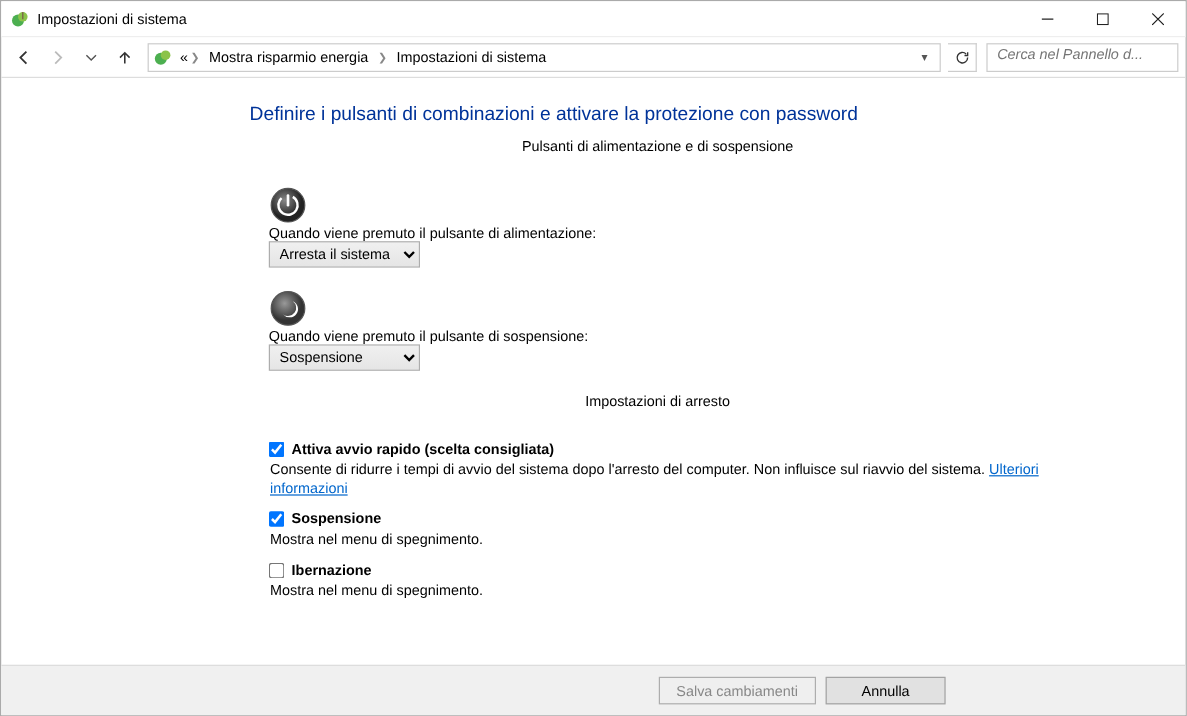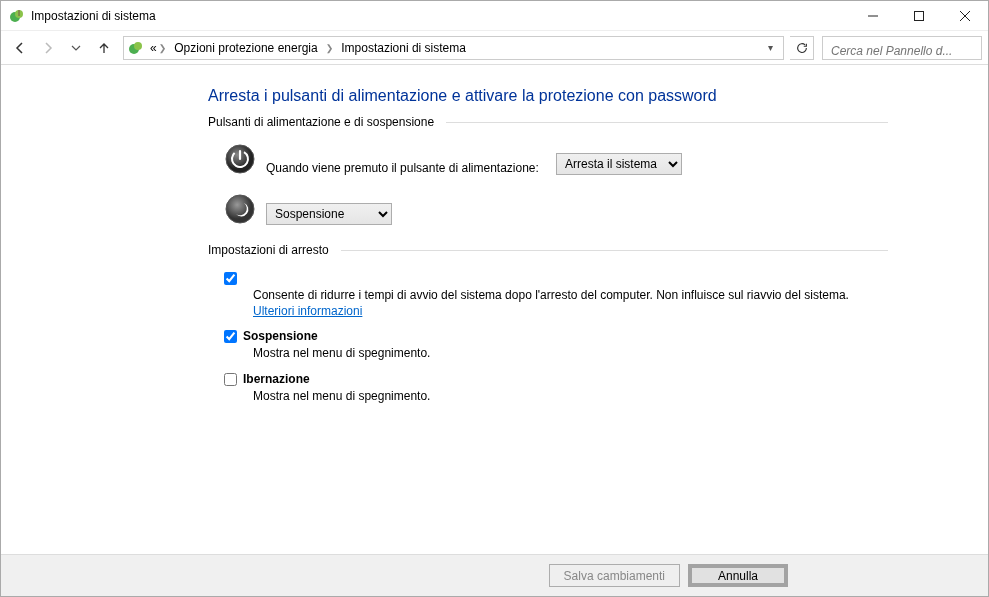--- a/index.html
+++ b/index.html
@@ -68,21 +68,21 @@
   .refresh-btn {
     width: 24px; height: 24px;
     border: 1px solid #ccc;
     border-left: none;
     display: flex; align-items: center; justify-content: center;
     margin-right: 6px;
   }
   .searchbox {
     width: 160px; height: 24px;
     border: 1px solid #ccc;
-    display: flex; align-items: flex-end;
+    display: flex; align-items: flex-start;
     padding: 0 6px;
     color: #888;
   }
   .searchbox input {
     border: none; outline: none;
     flex: 1; font-size: 12px;
     font-style: italic;
     color: #888;
     background: transparent;
   }
@@ -108,29 +108,31 @@
     font-size: 12px;
     line-height: 1.4;
     margin: 0 0 18px 0;
   }
   .section-header {
     font-size: 12px;
     display: flex;
     align-items: center;
     gap: 12px;
     margin-bottom: 14px;
+    flex-direction: column;
   }
   .section-header .line {
     flex: 1; height: 1px; background: #ddd;
   }
   .setting-row {
     display: flex;
-    align-items: flex-end;
+    align-items: flex-start;
     margin-left: 16px;
     margin-bottom: 18px;
+    flex-direction: column;
   }
   .setting-row .row-icon {
     width: 32px; height: 32px; margin-right: 10px;
     flex-shrink: 0;
   }
   .setting-row .row-label {
     width: 290px;
     font-size: 12px;
   }
   .setting-row select {
@@ -143,21 +145,21 @@
   }
   .checkbox-row {
     margin-left: 16px;
     margin-bottom: 10px;
     font-size: 12px;
   }
   .checkbox-row label { display: flex; align-items: flex-start; gap: 6px; }
   .checkbox-row input[type=checkbox] { margin: 1px 0 0 0; width:13px; height:13px; }
   .checkbox-row .cb-title { font-weight: 700; }
   .checkbox-row .cb-desc {
-    margin-left: 29px;
+    margin-left: 1px;
     margin-top: 2px;
     line-height: 1.35;
   }
   .link { color: #0066cc; text-decoration: underline; cursor: pointer; }
 
   
   .footer {
     height: 42px;
     border-top: 1px solid #ddd;
     background: #f0f0f0;
@@ -175,21 +177,21 @@
     border: 1px solid #adadad;
     background: #e1e1e1;
     cursor: pointer;
   }
   .footer button:disabled {
     color: #888;
     background: #efefef;
     cursor: default;
   }
   .footer button.default {
-    border: 4px solid #a3a3a3;
+    border: 1px solid #a3a3a3;
   }
 
   
   svg { display: block; }
 </style>
 </head>
 <body>
 
 <div class="titlebar">
   <span class="icon">
@@ -241,41 +243,41 @@
 
   <div class="breadcrumb">
     <span class="cp-icon">
       <svg viewBox="0 0 16 16">
           <circle cx="6" cy="9" r="5" fill="#4caf50"></circle>
           <circle cx="10" cy="6" r="4" fill="#8bc34a"></circle>
         </svg>
     </span>
     <span>«</span>
     <span class="sep">❯</span>
-    <span class="crumb">Opzioni protezione energia</span>
+    <span class="crumb">Mostra risparmio energia</span>
     <span class="sep">❯</span>
     <span class="crumb">Impostazioni di sistema</span>
     <span class="spacer"></span>
     <span class="dropdown-caret">▾</span>
   </div>
   <div class="refresh-btn">
     <svg width="14" height="14" viewBox="0 0 16 16">
         <path d="M13 8a5 5 0 1 1-1.5-3.5M13 3v3h-3" fill="none" stroke="#333" stroke-width="1.3"></path>
       </svg>
   </div>
 
   <div class="searchbox">
     <input type="text" placeholder="Cerca nel Pannello d..." style="">
 
   </div>
 </div>
 
 <div class="content">
   <div class="content-inner">
-    <h1 class="page-title">Arresta i pulsanti di alimentazione e attivare la protezione con password</h1>
+    <h1 class="page-title">Definire i pulsanti di combinazioni e attivare la protezione con password</h1>
 
     <div class="section-header">
       <span>Pulsanti di alimentazione e di sospensione</span>
       <span class="line"></span>
     </div>
 
     <div class="setting-row">
       <span class="row-icon">
         <svg viewBox="0 0 32 32">
           <defs>
@@ -301,33 +303,35 @@
           <defs>
               <radialGradient id="g2" cx="40%" cy="35%">
                 <stop offset="0%" stop-color="#999"></stop>
                 <stop offset="100%" stop-color="#333"></stop>
               </radialGradient>
             </defs>
           <circle cx="16" cy="16" r="14" fill="url(#g2)" stroke="#555"></circle>
           <path d="M20 10a7 7 0 1 1-8 11 6 6 0 0 0 8-11z" fill="#fff"></path>
         </svg>
       </span>
+      <span class="row-label">Quando viene premuto il pulsante di sospensione:</span>
       <select>
         <option>Sospensione</option>
       </select>
     </div>
 
     <div class="section-header">
       <span>Impostazioni di arresto</span>
       <span class="line"></span>
     </div>
 
     <div class="checkbox-row">
       <label>
         <input type="checkbox" checked="" style="">
+        <span class="cb-title">Attiva avvio rapido (scelta consigliata)</span>
       </label>
       <div class="cb-desc">
         <span>Consente di ridurre i tempi di avvio del sistema dopo l'arresto del computer. Non influisce sul riavvio del sistema. </span><a class="link">Ulteriori informazioni</a>
       </div>
     </div>
 
     <div class="checkbox-row">
       <label>
         <input type="checkbox" checked="" style="">
         <span class="cb-title">Sospensione</span>

